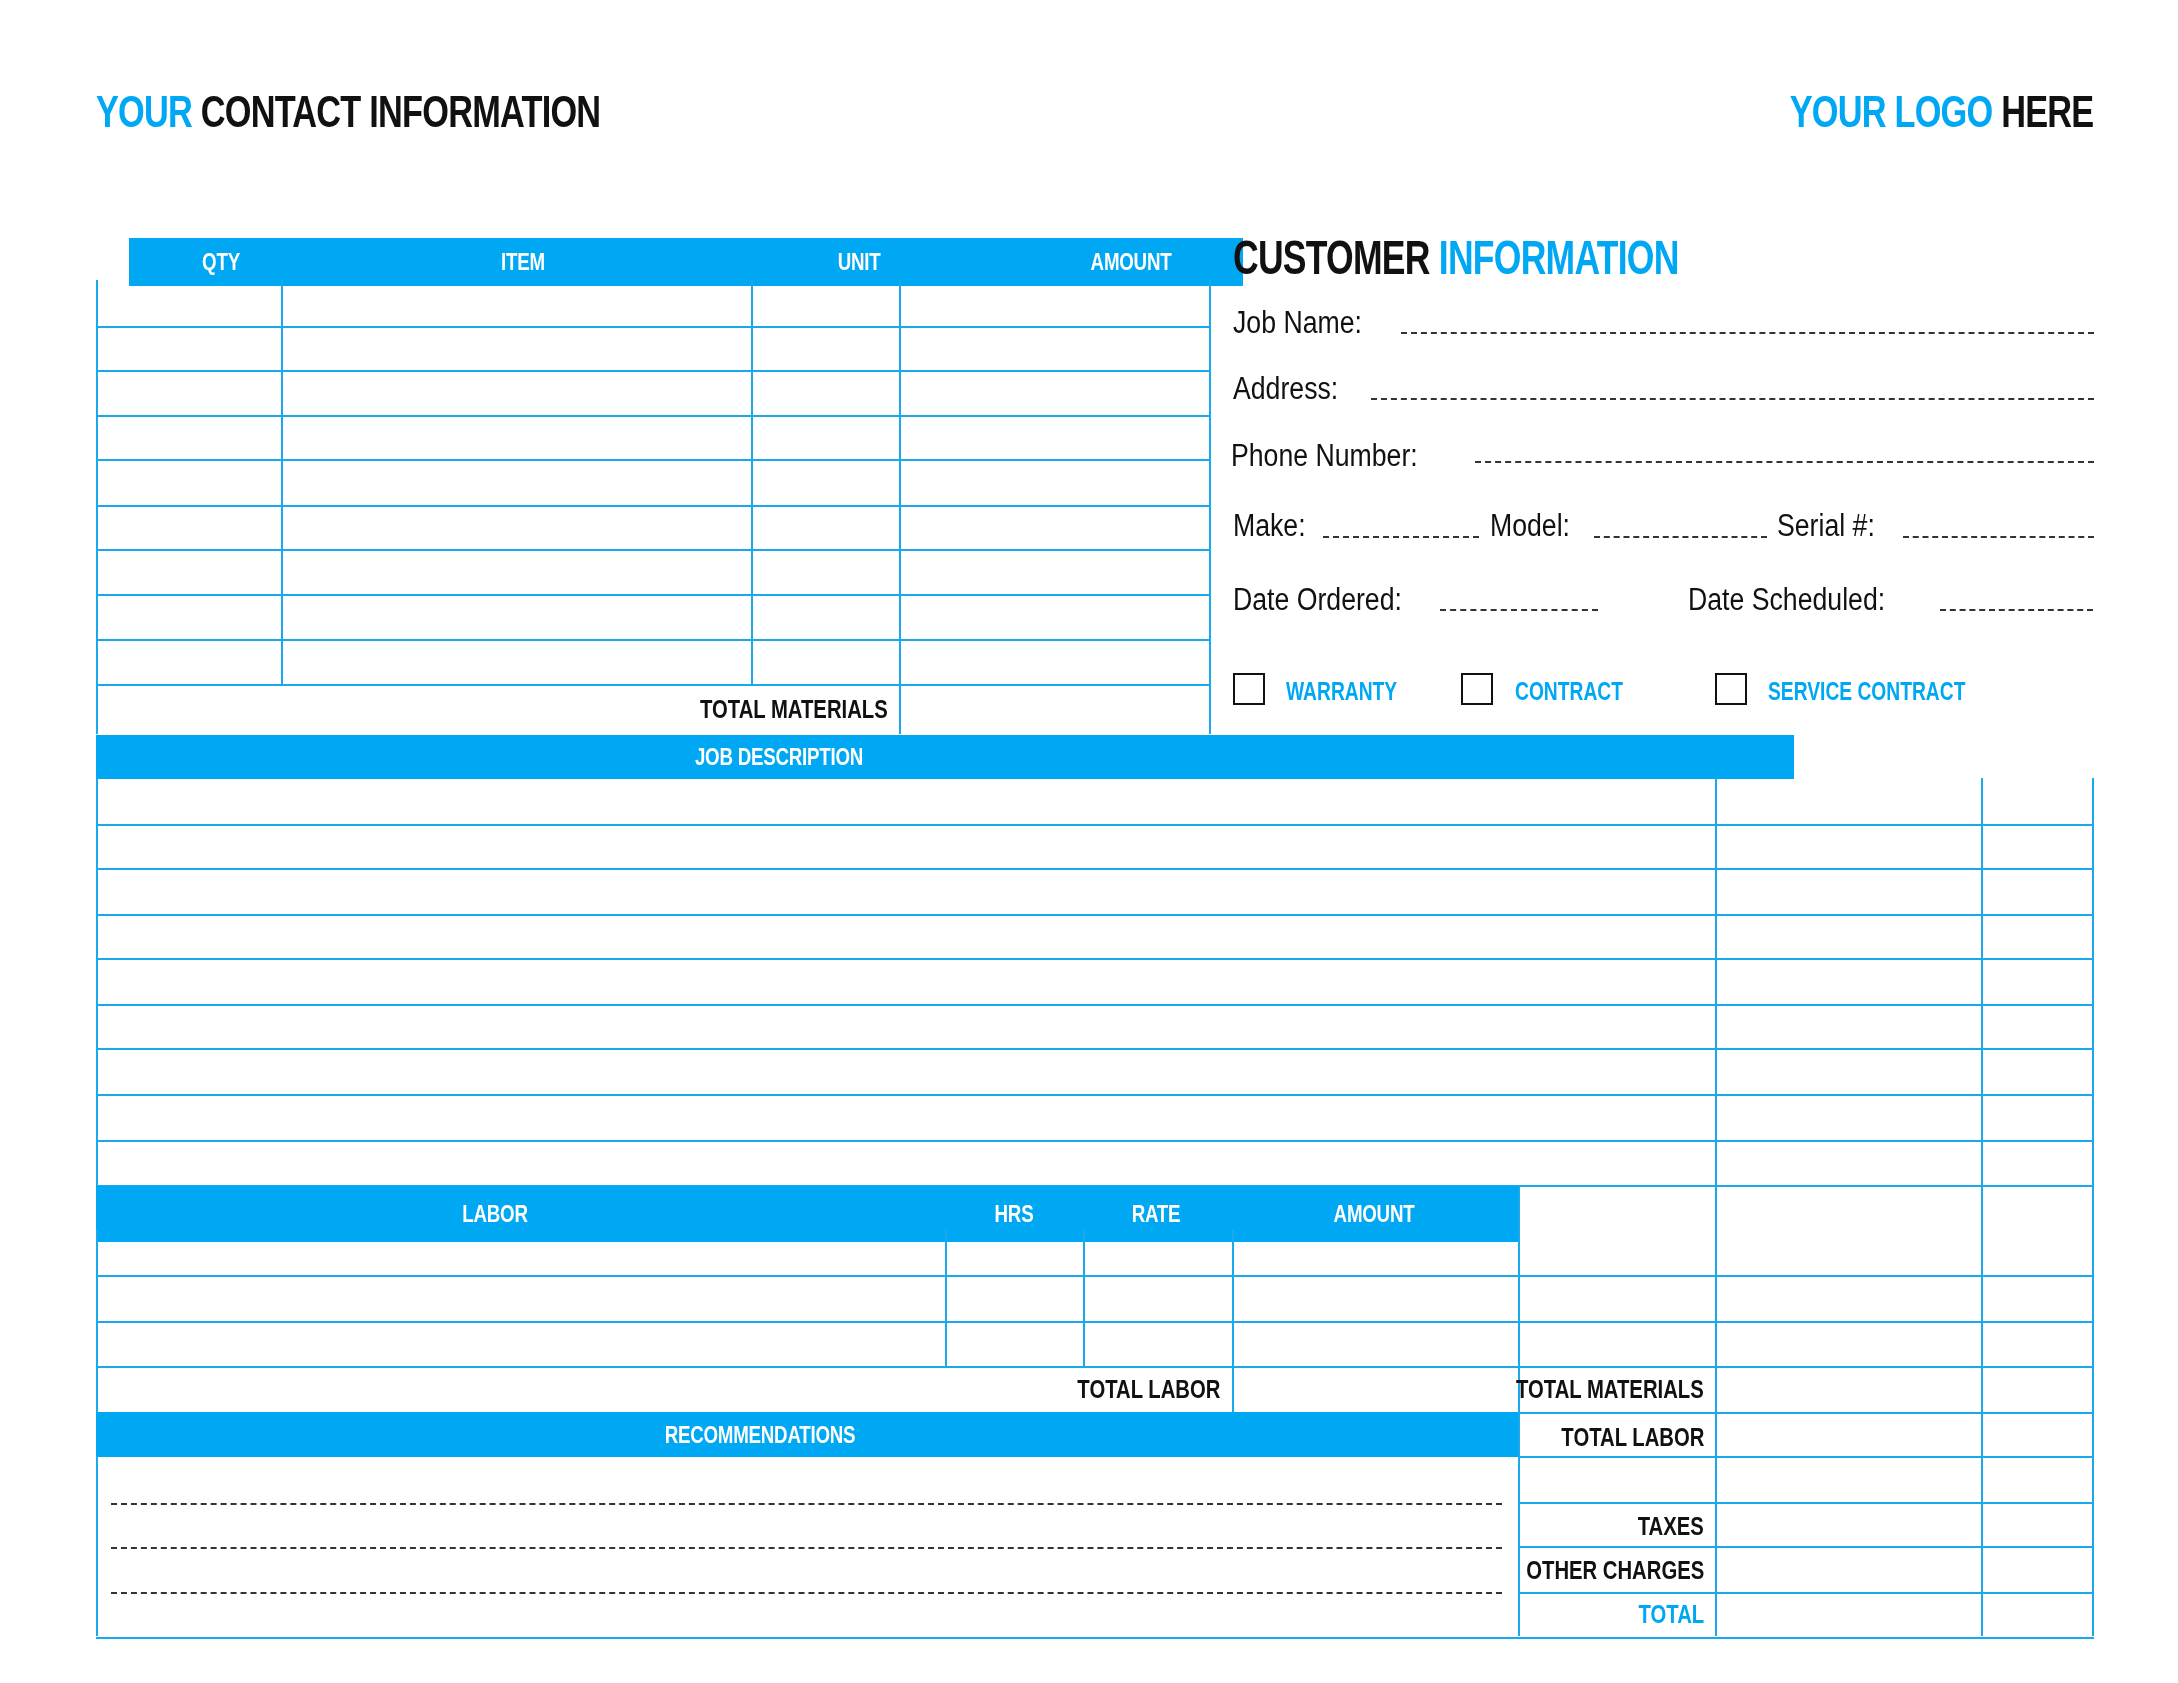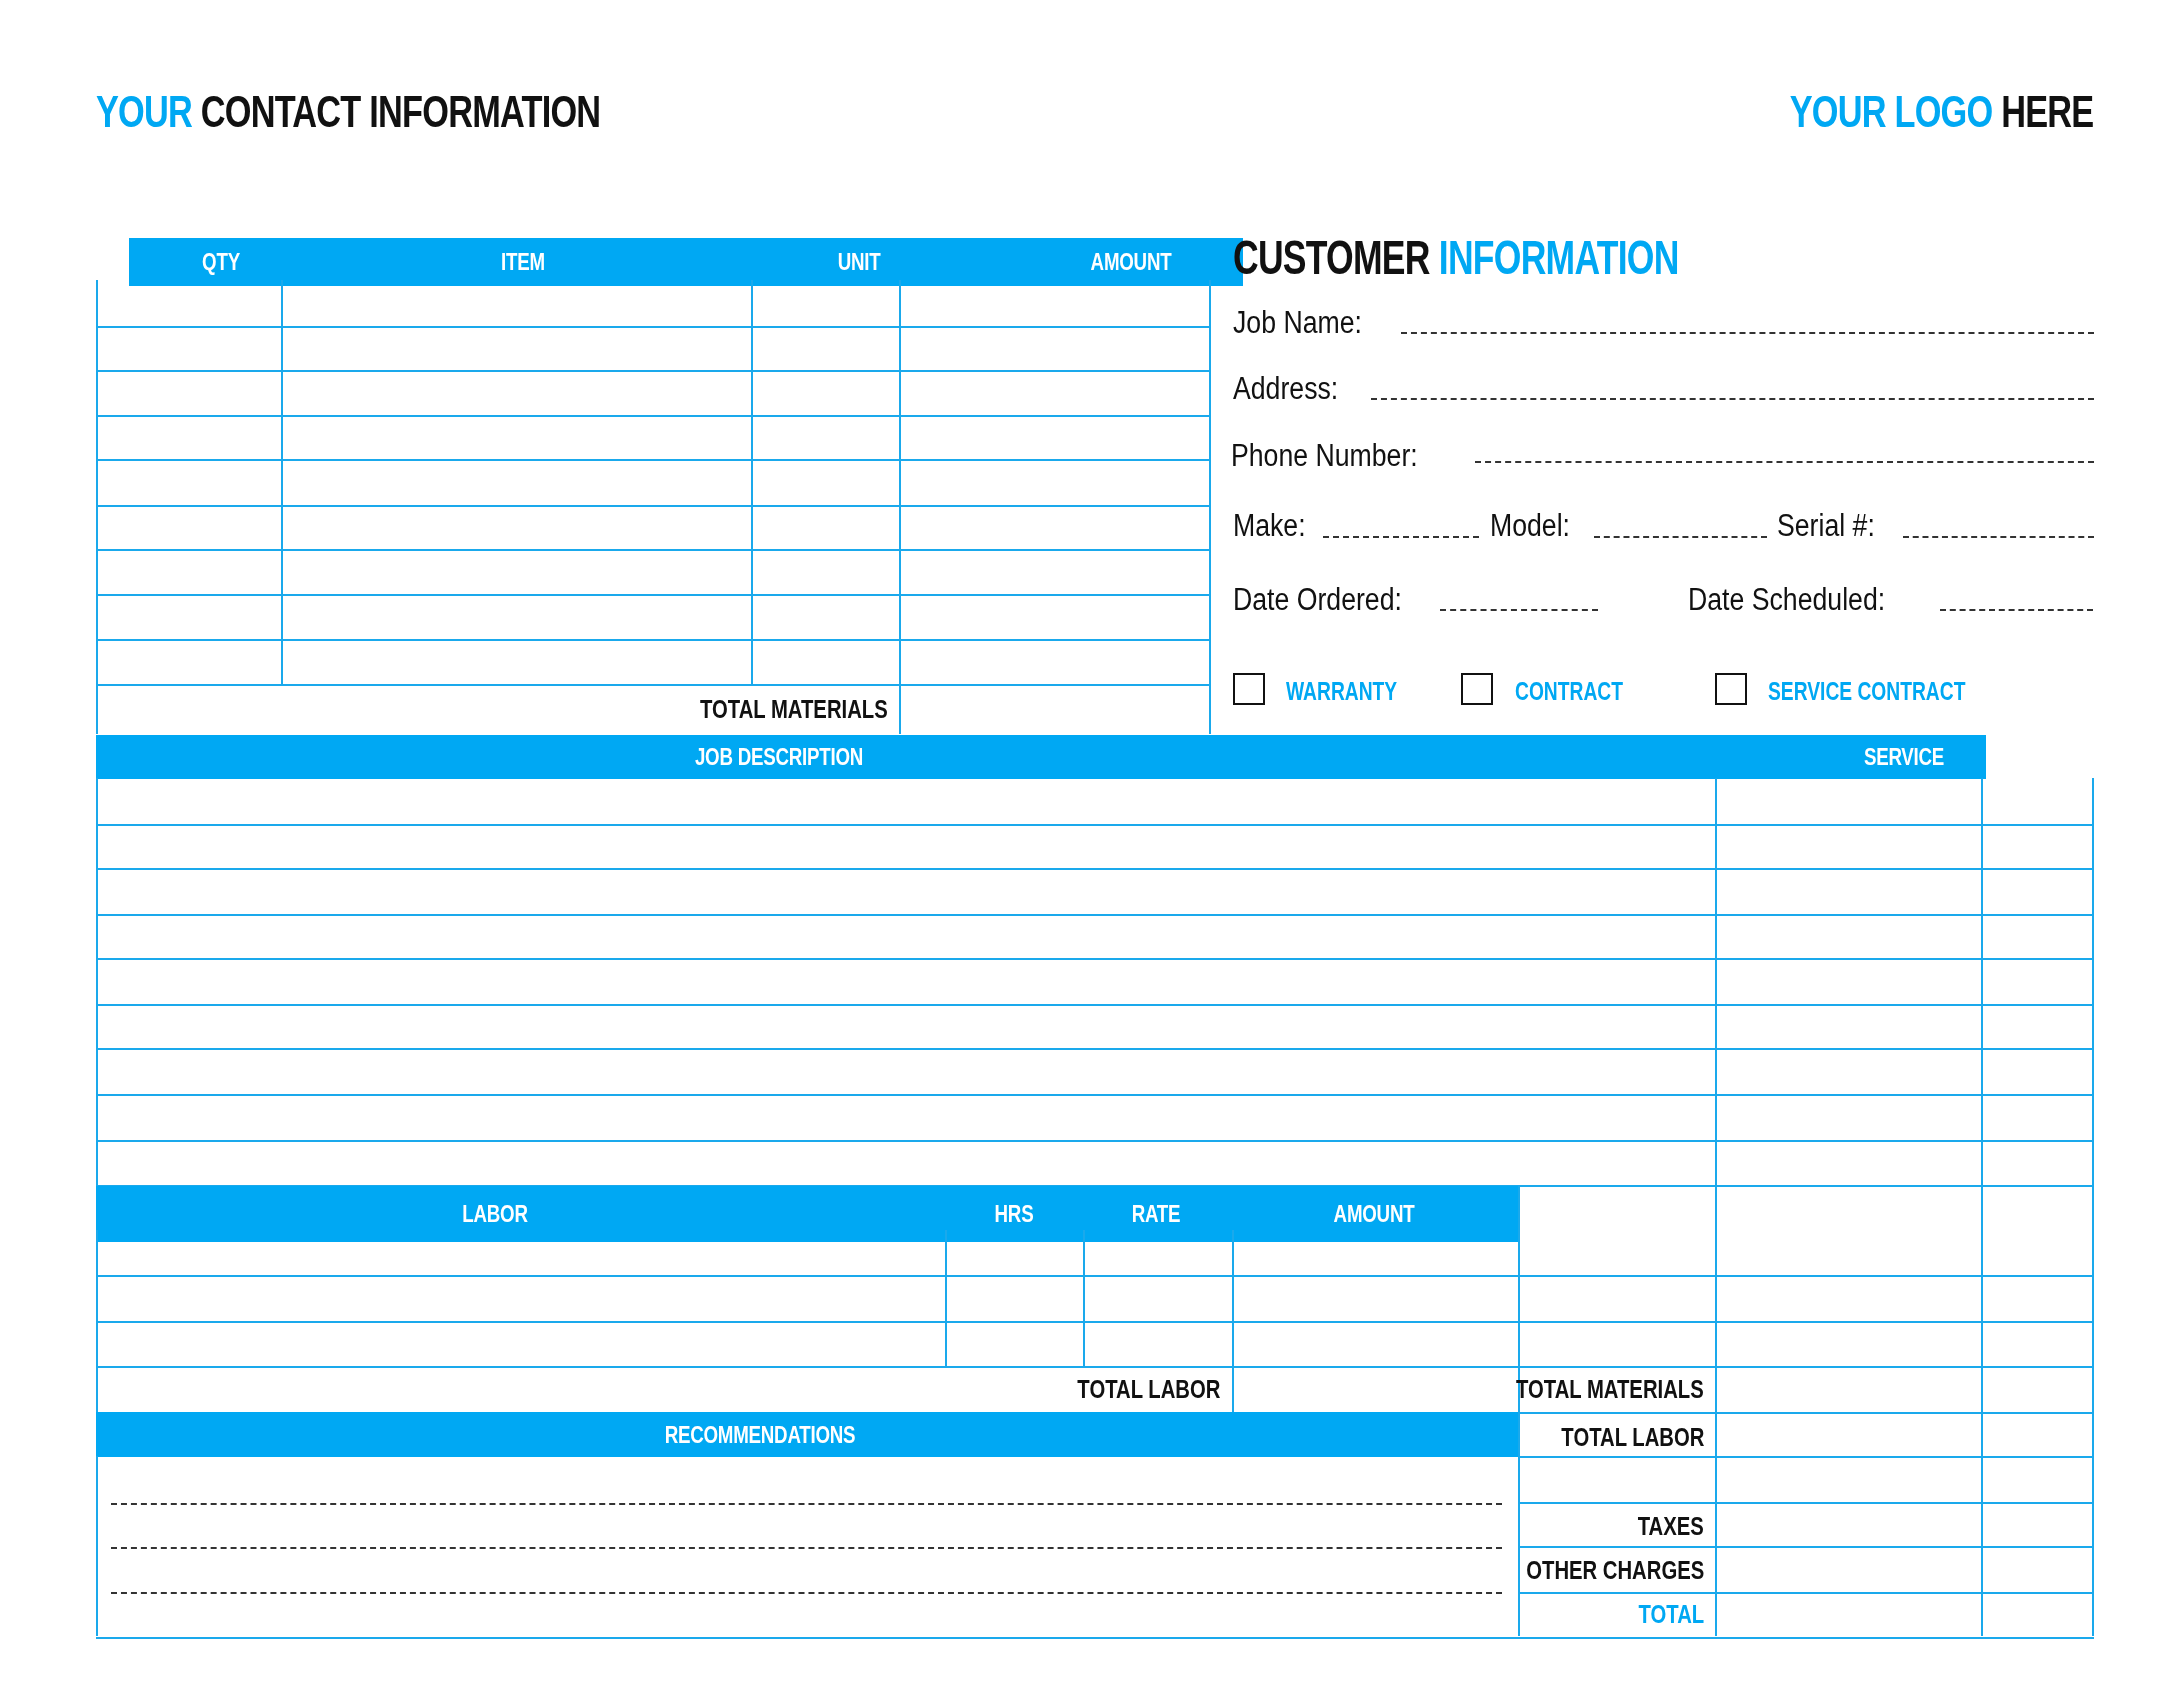--- a/index.html
+++ b/index.html
@@ -102,21 +102,21 @@
 <div class="field-label" style="left:1688px; top:582px;">Date Scheduled:</div>
 <div class="dash" style="left:1940px; width:153px; top:609px;"></div>
 
 <div class="checkbox" style="left:1233px; top:673px;"></div>
 <div class="check-label" style="left:1286px; top:676px;">WARRANTY</div>
 <div class="checkbox" style="left:1461px; top:673px;"></div>
 <div class="check-label" style="left:1515px; top:676px;">CONTRACT</div>
 <div class="checkbox" style="left:1715px; top:673px;"></div>
 <div class="check-label" style="left:1768px; top:676px;">SERVICE CONTRACT</div>
 
-<div class="bar" style="left:96px; top:735px; width:1890px; height:44px;">
+<div class="bar" style="left:96px; top:735px; width:1698px; height:44px;">
   <span style="left:683px;">JOB DESCRIPTION</span>
   <span style="left:1808px;">SERVICE</span>
 </div>
 
 <div class="vl" style="left:96px; top:778px; height:408px;"></div>
 <div class="vl" style="left:1715px; top:778px; height:858px;"></div>
 <div class="vl" style="left:1981px; top:778px; height:858px;"></div>
 <div class="vl" style="left:2092px; top:778px; height:858px;"></div>
 
 <div class="hl" style="left:96px; width:1998px; top:824px;"></div>

